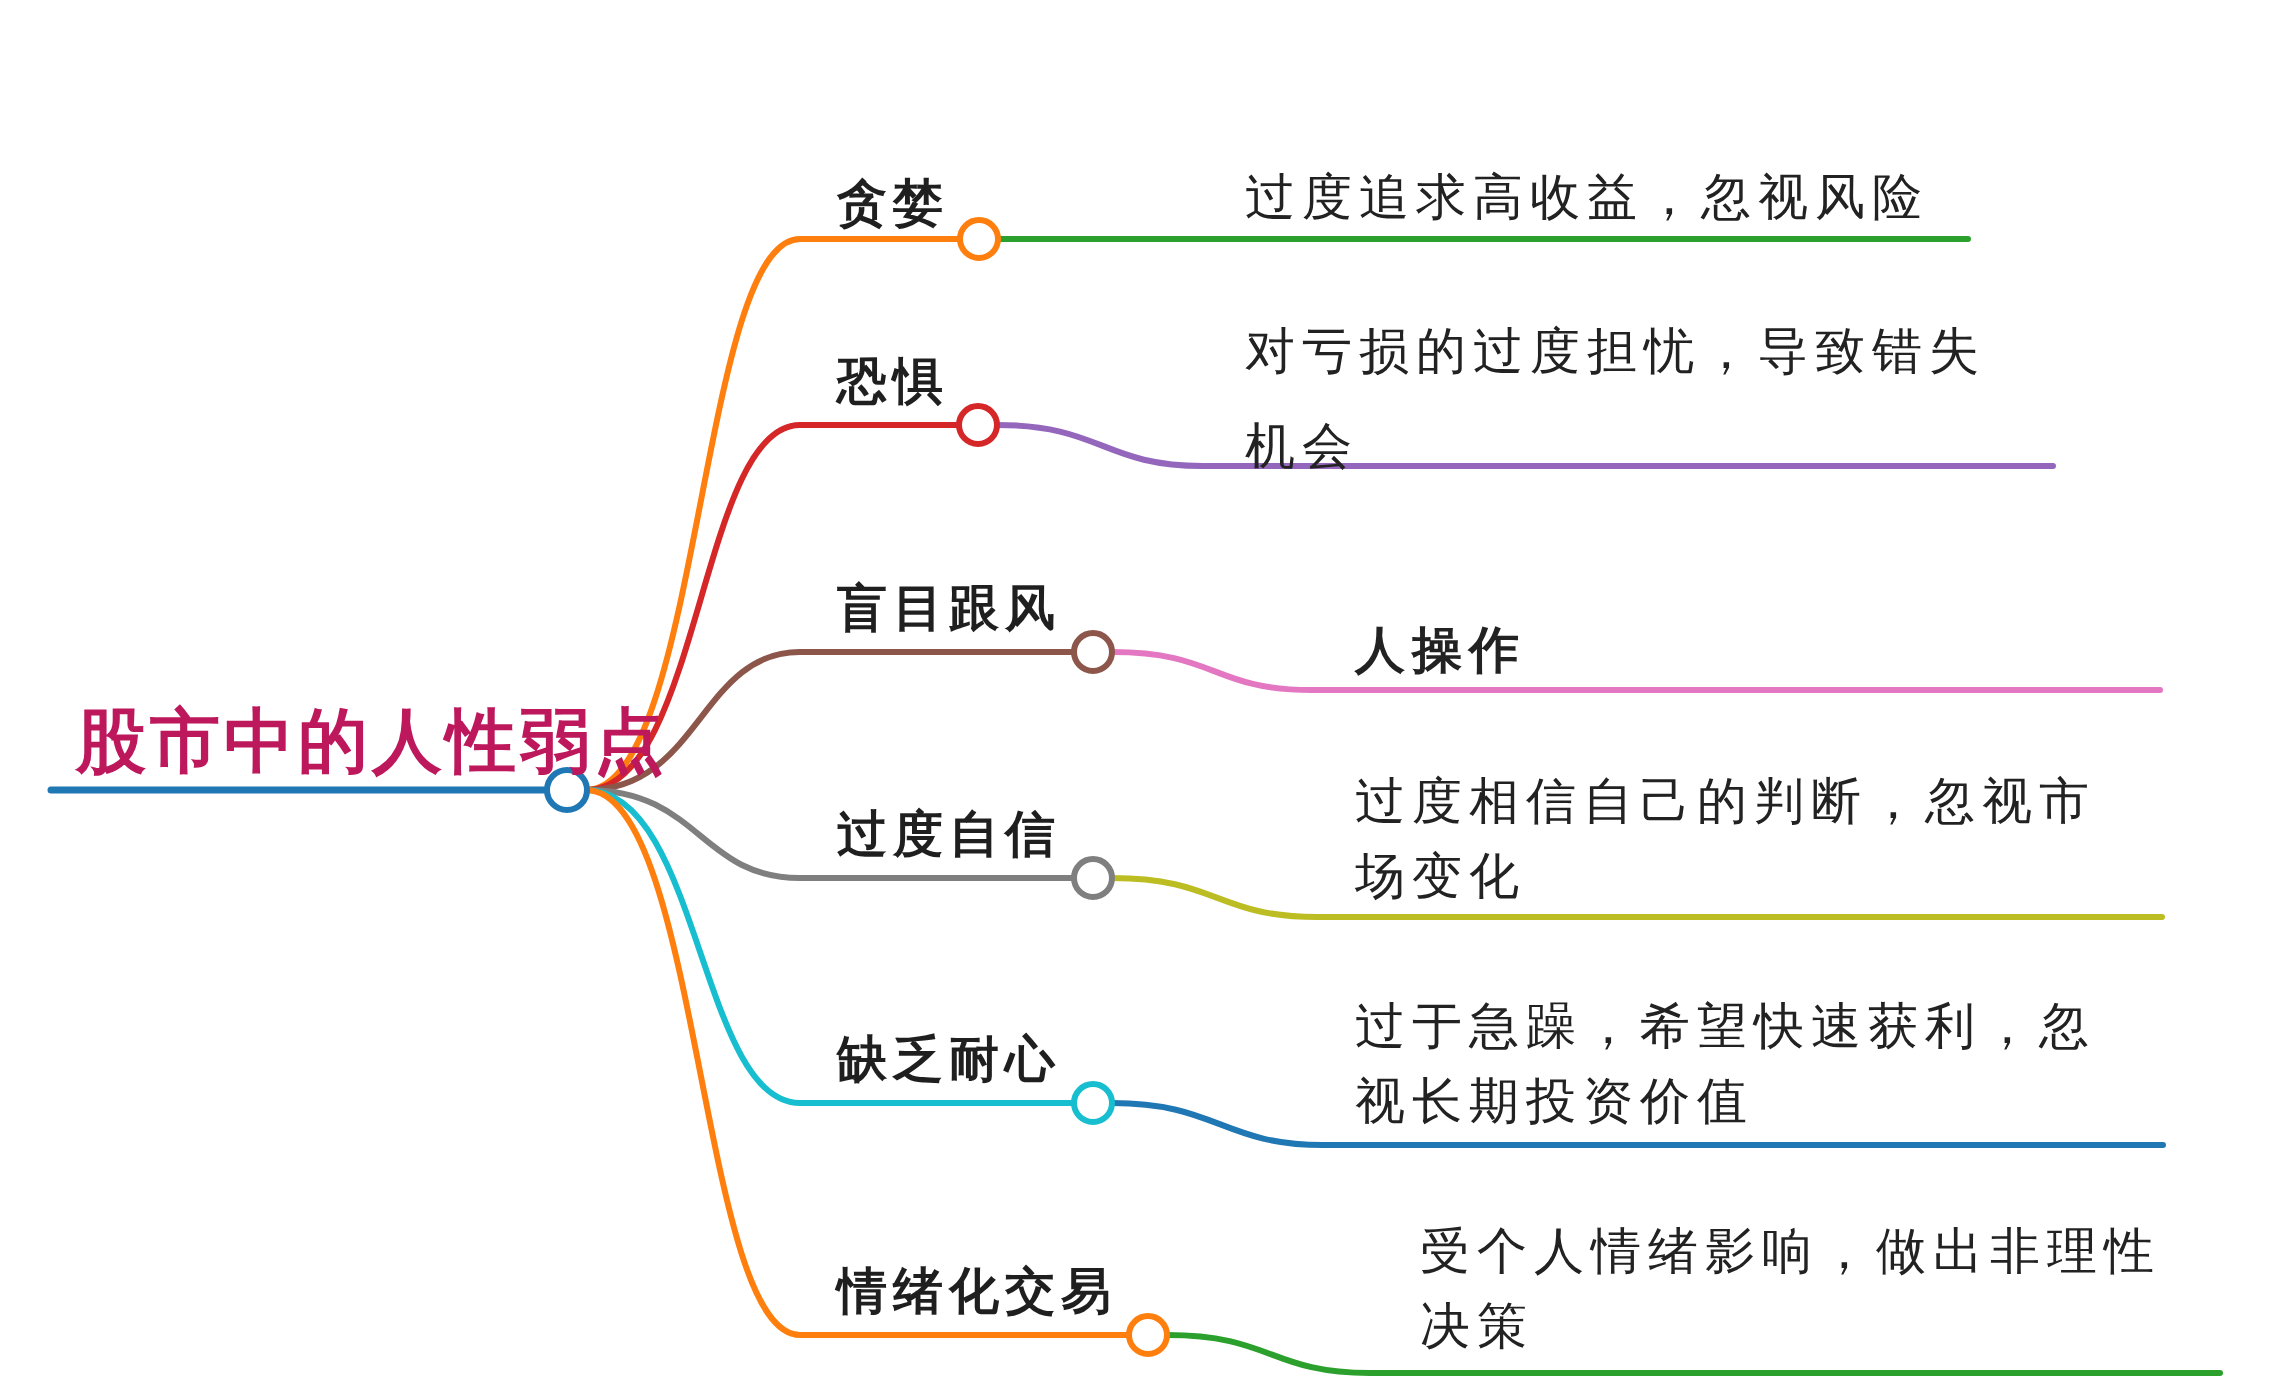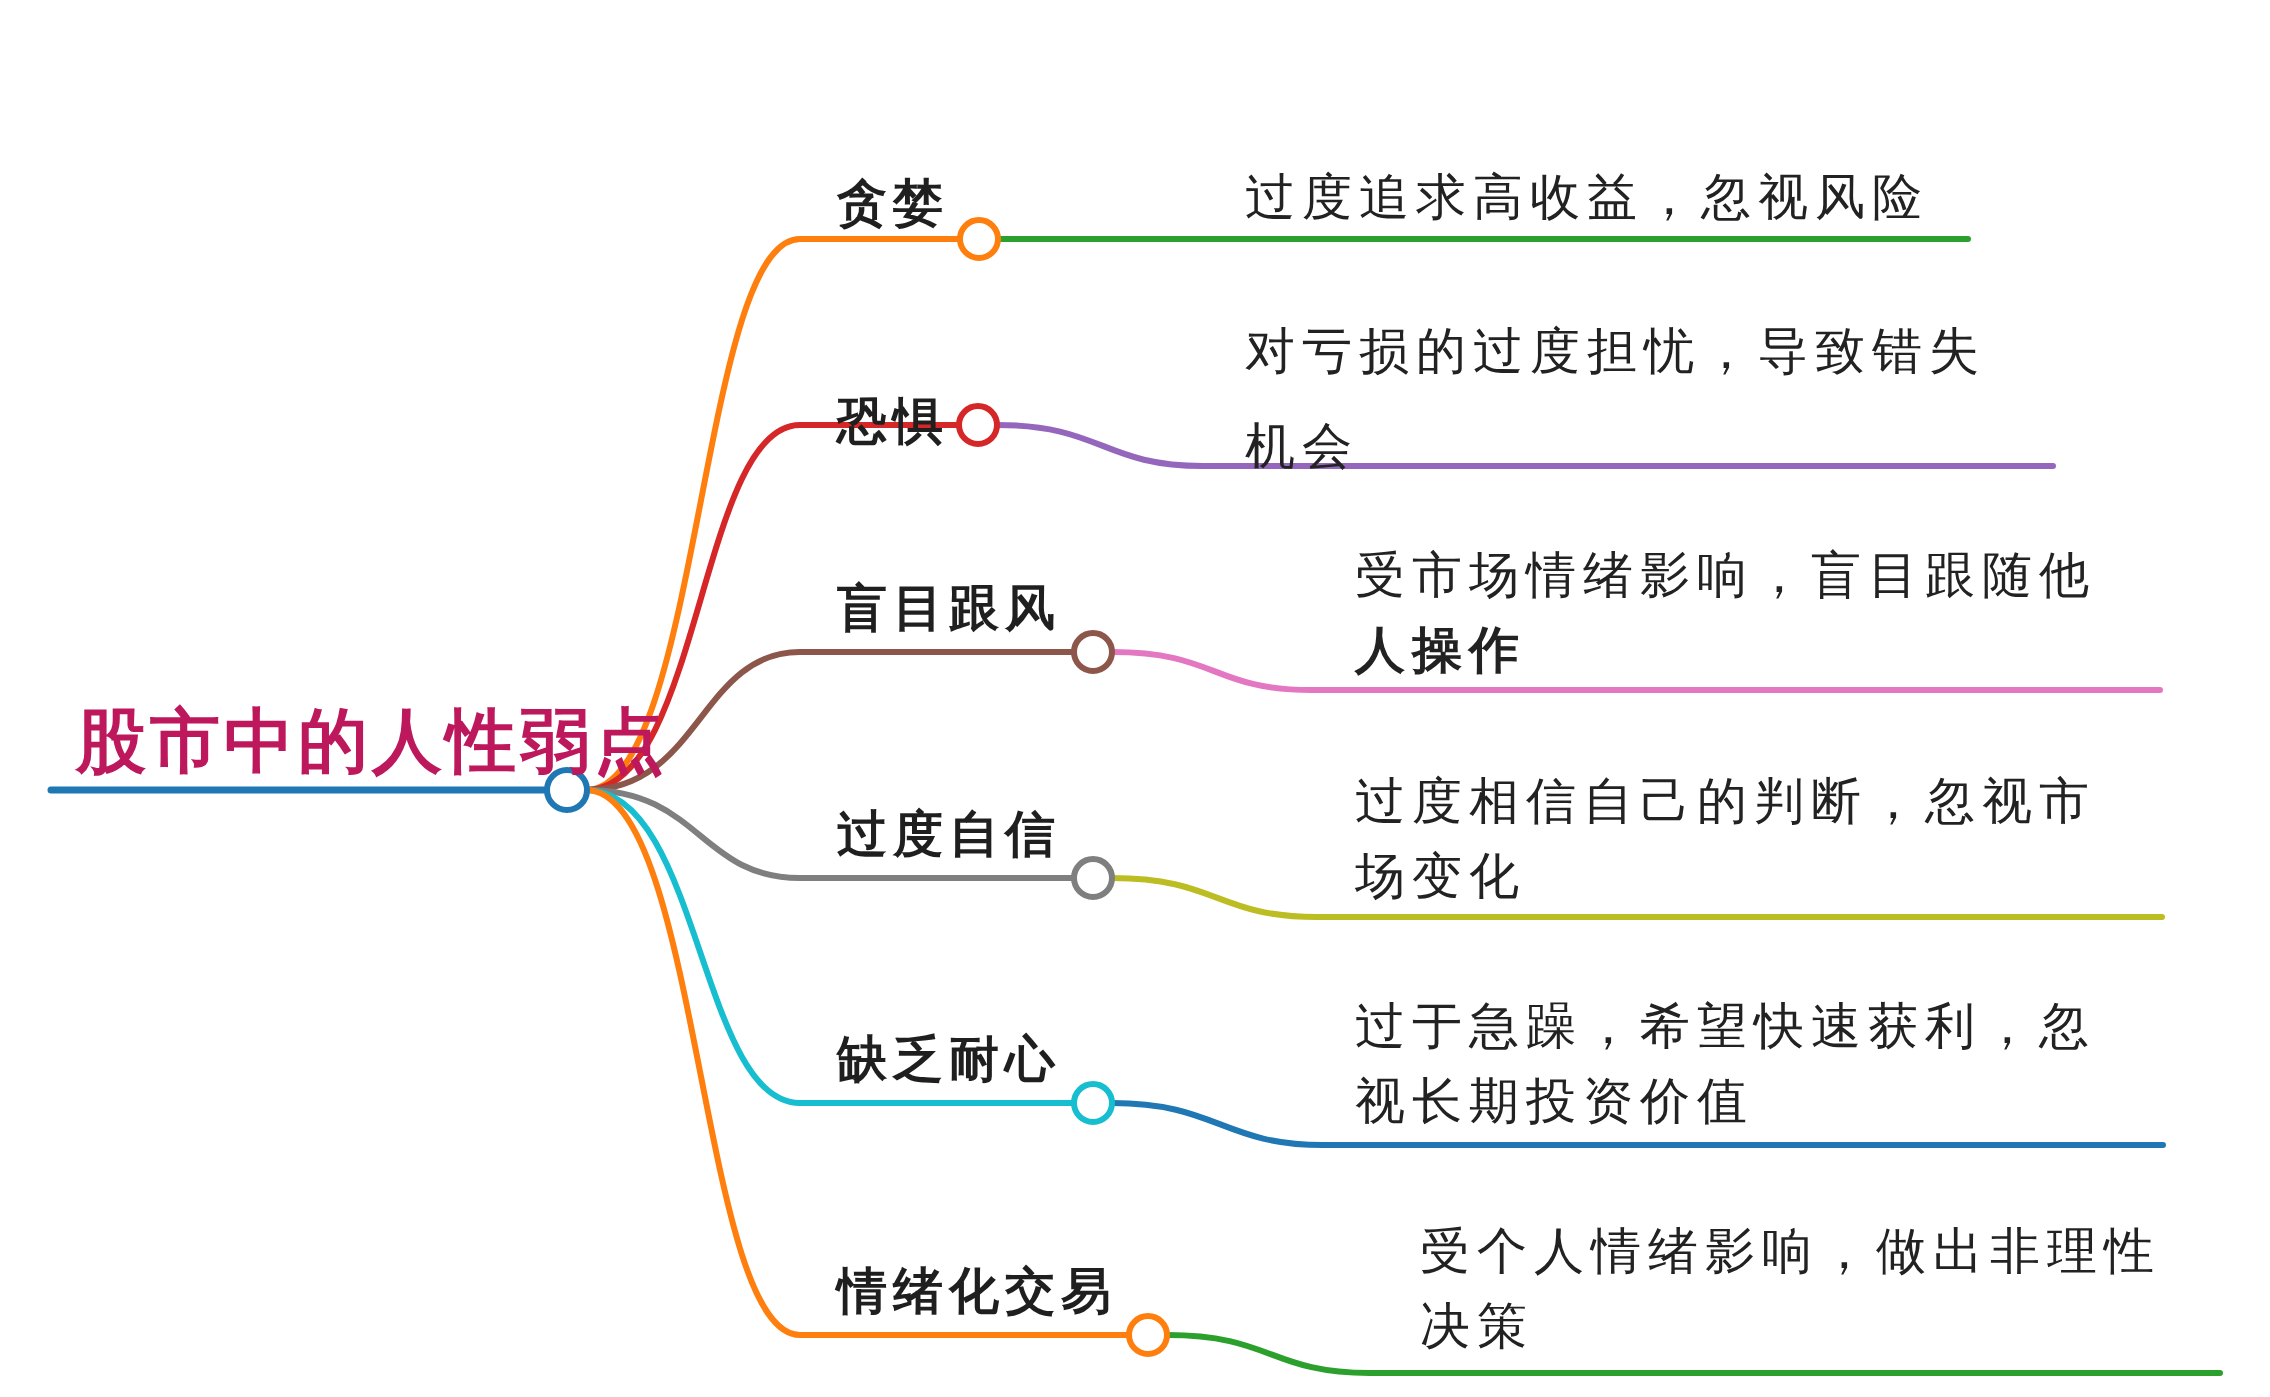--- a/index.html
+++ b/index.html
@@ -64,32 +64,31 @@
       <circle cx="1093" cy="652" r="19" fill="#ffffff" stroke="#8c564b" stroke-width="6"></circle>
       <circle cx="1093" cy="878" r="19" fill="#ffffff" stroke="#7f7f7f" stroke-width="6"></circle>
       <circle cx="1093" cy="1103" r="19" fill="#ffffff" stroke="#17becf" stroke-width="6"></circle>
       <circle cx="1148" cy="1335" r="19" fill="#ffffff" stroke="#ff7f0e" stroke-width="6"></circle>
       <circle cx="567" cy="790" r="20" fill="#ffffff" stroke="#1f77b4" stroke-width="6"></circle>
     </svg>
 
   <div class="root-label" style="left:76px;top:712px;">股市中的人性弱点</div>
 
   <div class="branch-label" style="left:837px;top:167px;margin-top:8px;">贪婪</div>
-  <div class="branch-label" style="left:837px;top:353px;margin-top:40px;">恐惧</div>
+  <div class="branch-label" style="left:837px;top:353px;">恐惧</div>
   <div class="branch-label" style="left:837px;top:580px;">盲目跟风</div>
   <div class="branch-label" style="left:837px;top:806px;">过度自信</div>
   <div class="branch-label" style="left:837px;top:1031px;">缺乏耐心</div>
   <div class="branch-label" style="left:837px;top:1263px;">情绪化交易</div>
 
   <div class="desc-line" style="left:1245px;top:322px;">对亏损的过度担忧，导致错失</div>
 
   <div class="desc-line" style="left:1245px;top:168px;">过度追求高收益，忽视风险</div>
   <div class="desc-line" style="left:1245px;top:397px;margin-top:20px;">机会</div>
 
-  <div class="desc-line" style="left:1355px;top:546px;">受市场情绪影响，盲目跟随他</div>
   <div class="desc-line" style="left:1355px;top:621px;font-weight:bold;">人操作</div>
 
   <div class="desc-line" style="left:1355px;top:772px;">过度相信自己的判断，忽视市</div>
   <div class="desc-line" style="left:1355px;top:847px;">场变化</div>
 
   <div class="desc-line" style="left:1355px;top:997px;">过于急躁，希望快速获利，忽</div>
   <div class="desc-line" style="left:1420px;top:1222px;">受个人情绪影响，做出非理性</div>
 
   <div class="desc-line" style="left:1355px;top:1072px;">视长期投资价值</div>
   <div class="desc-line" style="left:1420px;top:1297px;">决策</div>

